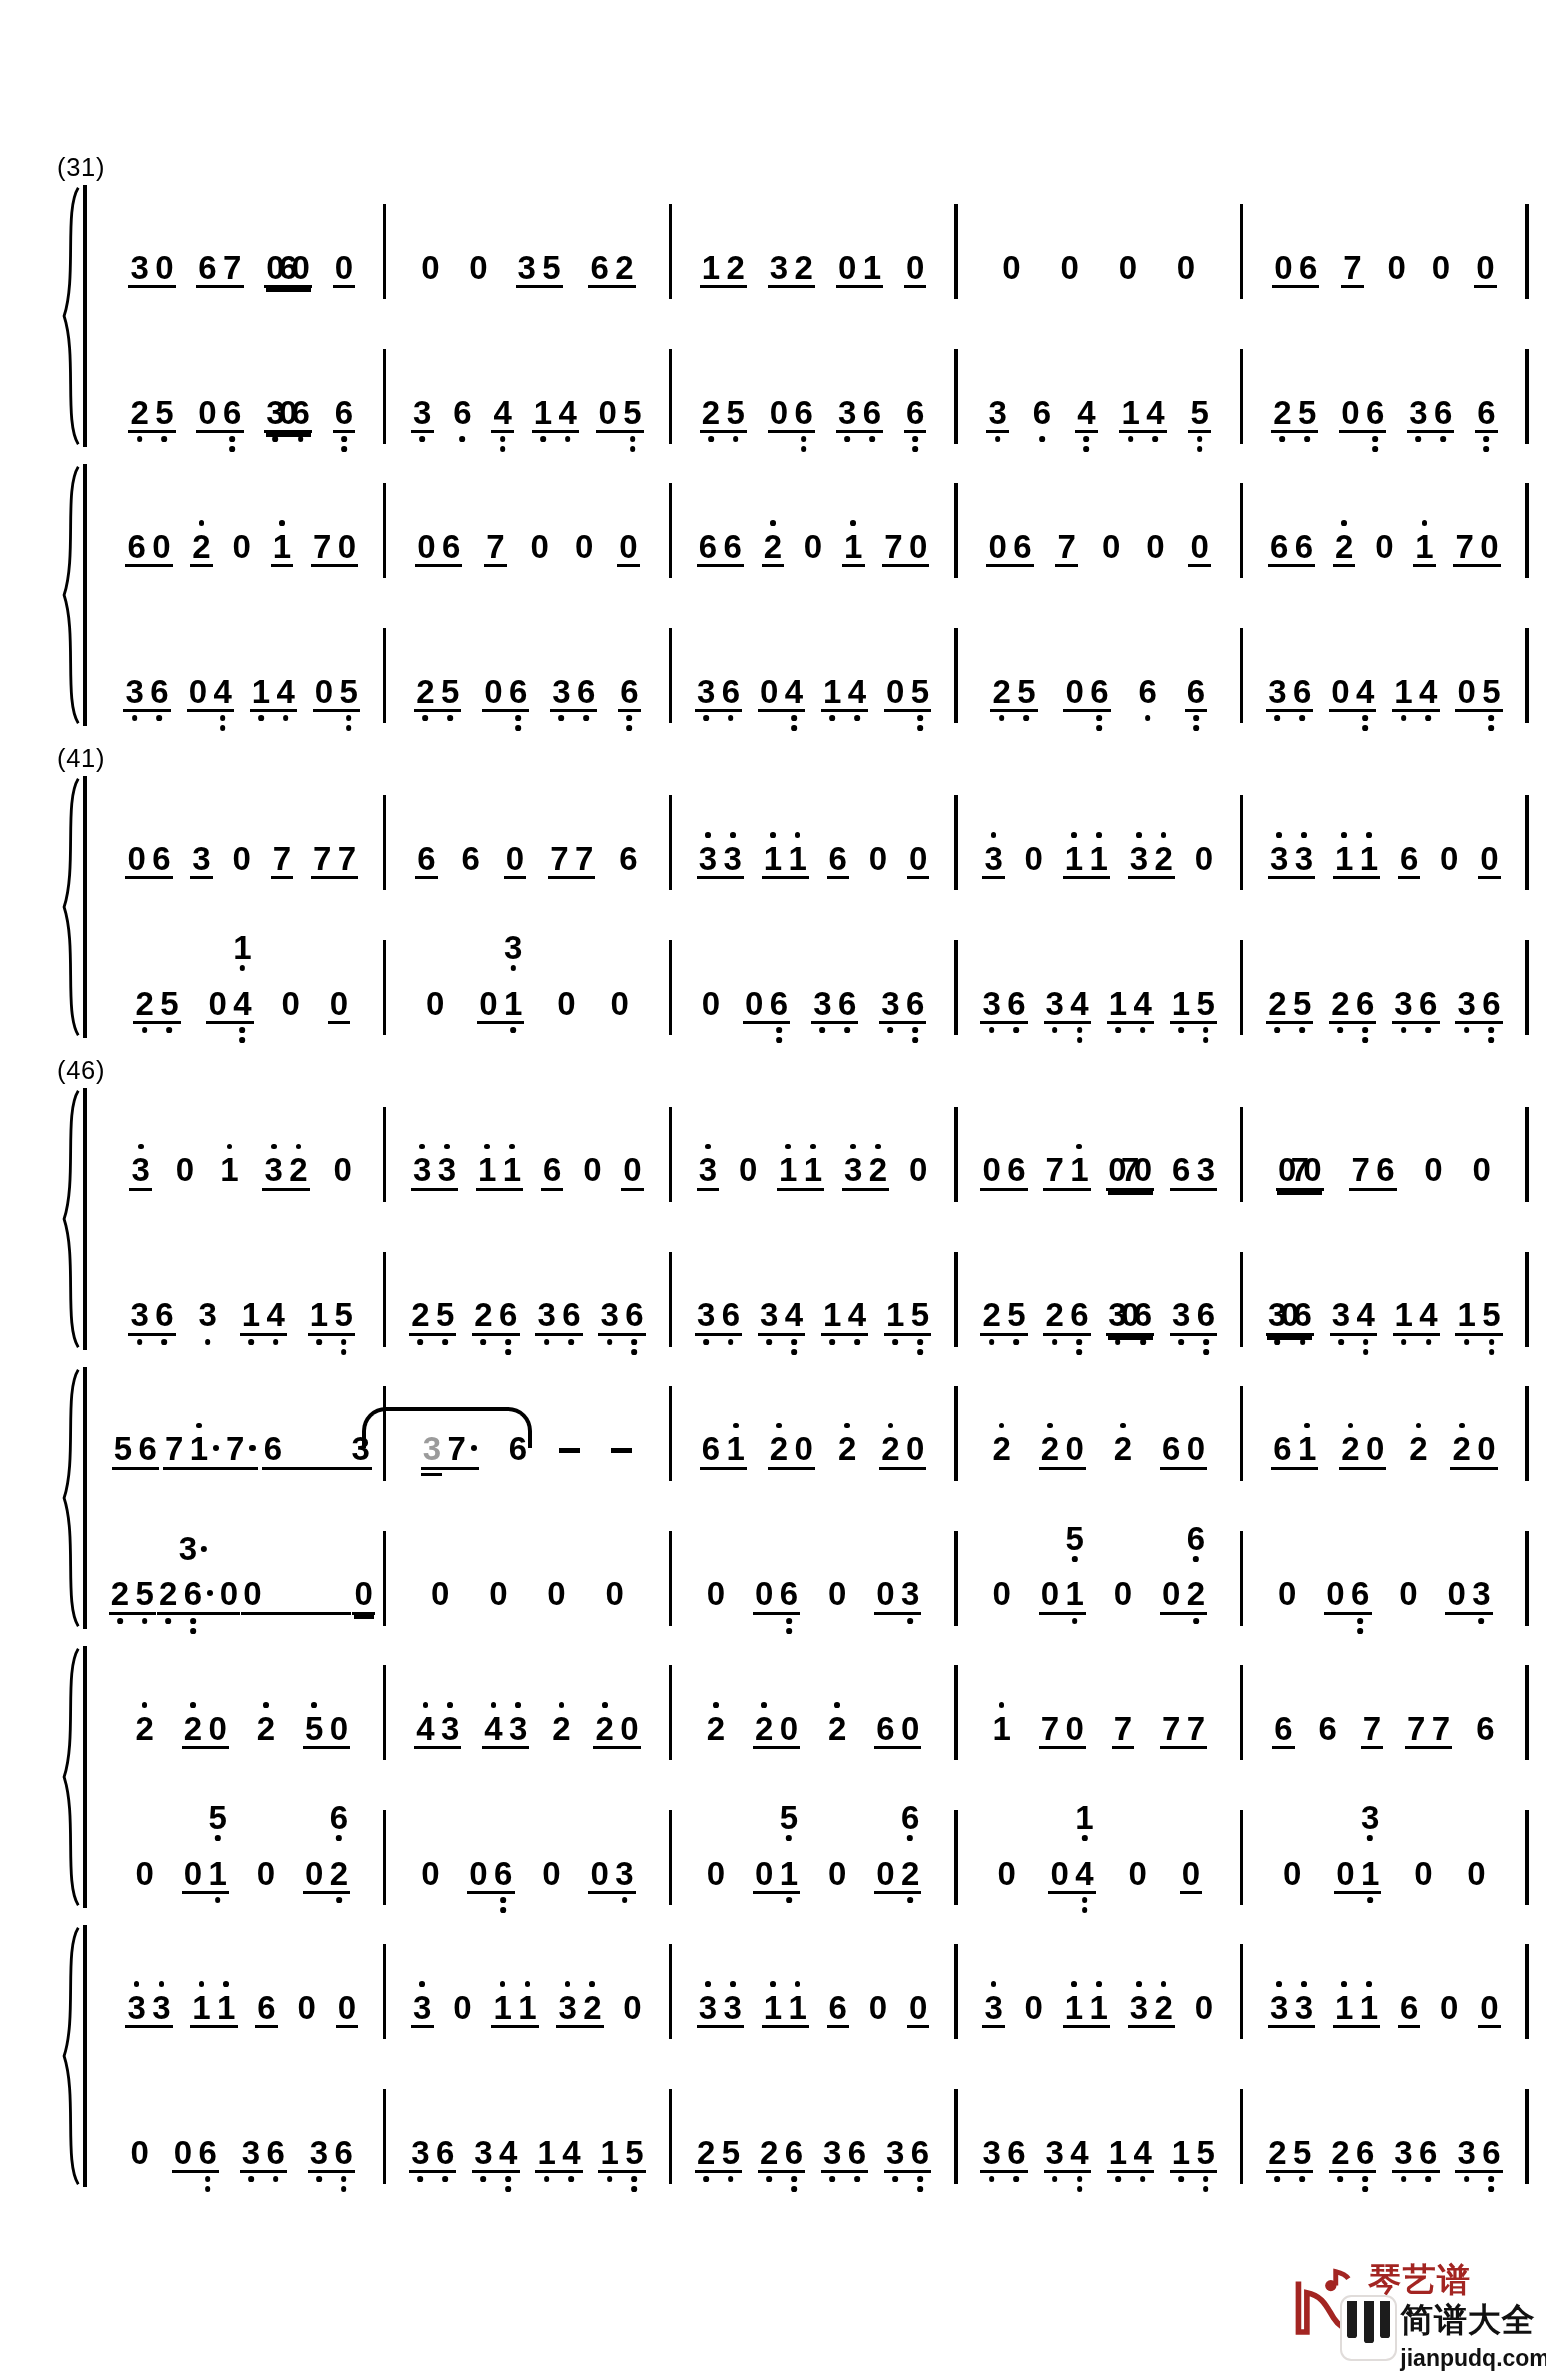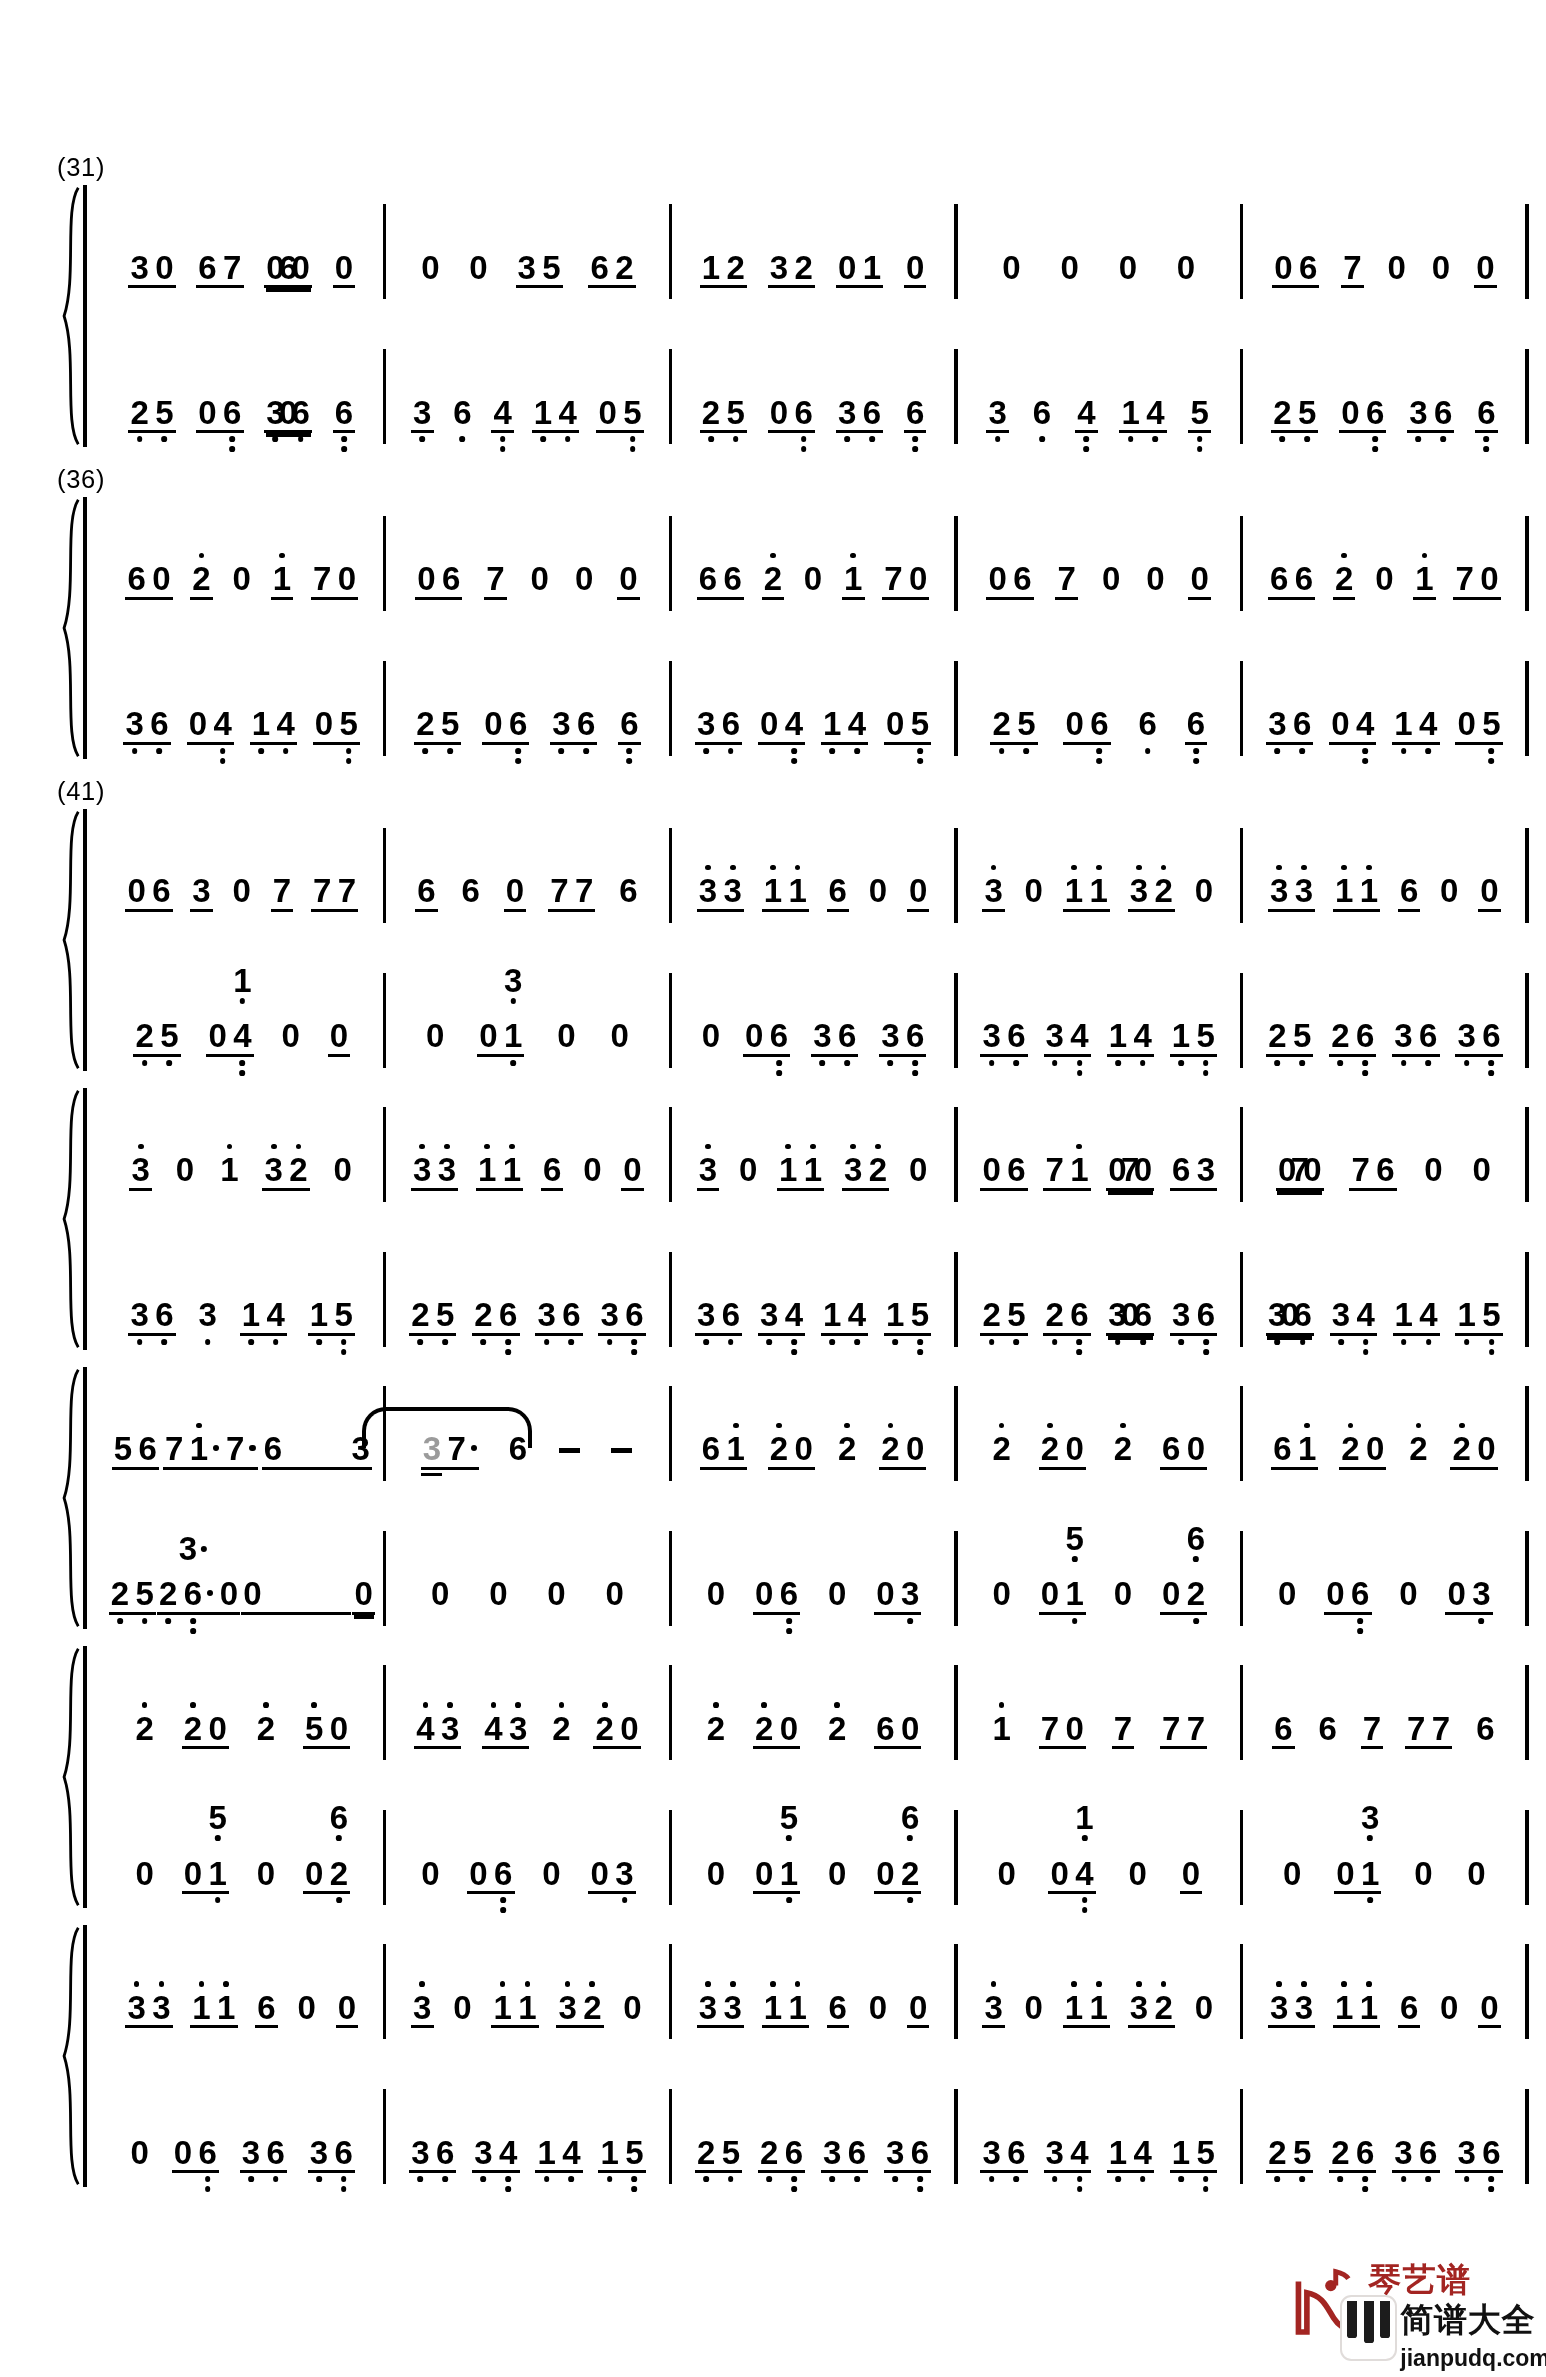--- a/index.html
+++ b/index.html
@@ -541,21 +541,20 @@
                     </span>
                   </span>
                 </span>
               </div>
               <div class="bar"></div>
             </div>
           </div>
         </div>
       </div>
       <div class="system">
-        <div class="syslabel">(36)</div>
         <div class="grand">
           <svg class="brace" viewBox="0 0 36 370" preserveAspectRatio="none" height="100%">
             <path d="M30 4 C10 36 28 130 10 185 C28 240 10 334 30 366" fill="none" stroke="#000" stroke-width="4"></path>
           </svg>
           <div class="startbar"></div>
           <div class="staves">
             <div class="staffrow">
               <div class="measure">
                 <span class="grp u1">
                   <span class="note">
@@ -1596,20 +1595,21 @@
                     </span>
                   </span>
                 </span>
               </div>
               <div class="bar"></div>
             </div>
           </div>
         </div>
       </div>
       <div class="system">
+        <div class="syslabel">(46)</div>
         <div class="grand">
           <svg class="brace" viewBox="0 0 36 370" preserveAspectRatio="none" height="100%">
             <path d="M30 4 C10 36 28 130 10 185 C28 240 10 334 30 366" fill="none" stroke="#000" stroke-width="4"></path>
           </svg>
           <div class="startbar"></div>
           <div class="staves">
             <div class="staffrow">
               <div class="measure">
                 <span class="grp u1">
                   <span class="note">

